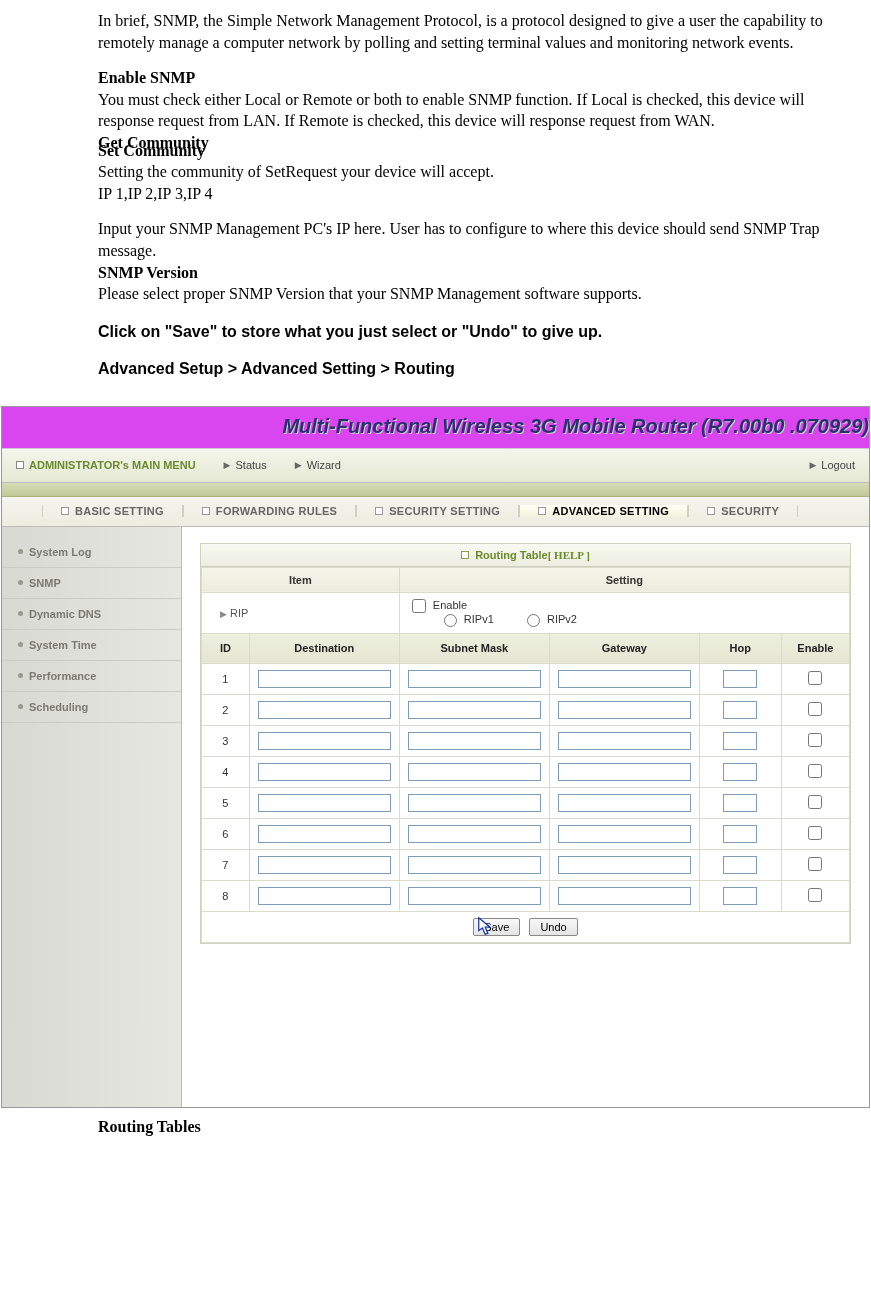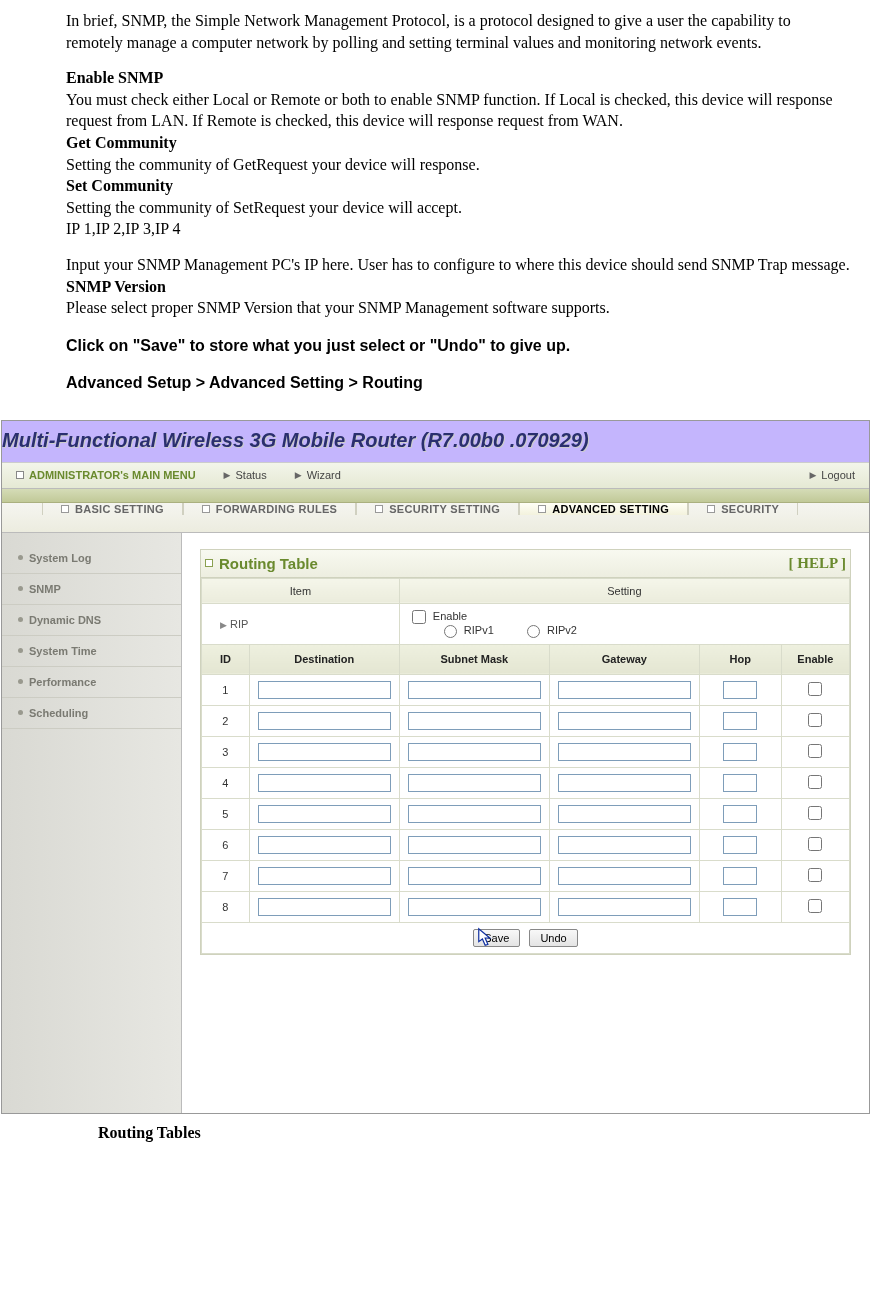--- a/index.html
+++ b/index.html
@@ -1,56 +1,56 @@
 <!DOCTYPE html>
 <html><head>
 <meta charset="utf-8">
 <style>
   * { box-sizing: border-box; margin: 0; padding: 0; }
   body { font-family: "Times New Roman", serif; font-size: 16px; color: #000; background: #fff; width: 871px; }
-  .doc { padding: 10px 20px 10px 66px; }
+  .doc { padding: 10px 20px 10px 98px; }
   .doc p { margin-bottom: 14px; line-height: 1.35; }
   .doc .term { font-weight: bold; margin-bottom: 0; }
   .doc .indent { }
   .doc .sans-bold { font-family: Arial, Helvetica, sans-serif; font-weight: bold; margin-top: 16px; margin-bottom: 16px; }
 
   .router-ui { width: 869px; margin: 0 auto 10px; border: 1px solid #999; font-family: Tahoma, Arial, sans-serif; font-size: 11px; color: #333; }
 
-  .ru-title-bar { background: #c4b5fd; text-align: left; padding: 8px 0 10px; border-bottom: 1px solid #ccc; }
+  .ru-title-bar { background: #d946ef; text-align: right; padding: 8px 0 10px; border-bottom: 1px solid #ccc; }
   .ru-title { font-family: Arial, sans-serif; font-weight: bold; font-style: italic; font-size: 20px; color: #2a2f6e; text-shadow: 1px 1px 0 #ccc; }
 
-  .ru-menu1 { display: flex; background: linear-gradient(#f3f5ea, #e5e9d4); border-bottom: 1px solid #bbb; height: 26px; font-size: 11px; }
+  .ru-menu1 { display: flex; background: linear-gradient(#f3f5ea, #e5e9d4); border-bottom: 1px solid #bbb; height: 34px; font-size: 11px; }
   .ru-menu1 .m-item { padding: 0 14px; display: flex; align-items: center; gap: 5px; color: #444; }
   .ru-menu1 .m-main { color: #6a8a2e; font-weight: bold; }
   .ru-menu1 .sq { width: 8px; height: 8px; border: 1px solid #888; background: #fff; display: inline-block; }
   .ru-menu1 .tri { font-size: 9px; color: #666; }
   .ru-menu1 .push-right { margin-left: auto; }
 
   .ru-strip { height: 14px; background: linear-gradient(#d5dcb7, #c1c998); border-bottom: 1px solid #aab07f; }
 
-  .ru-tabs { display: flex; align-items: flex-start; background: linear-gradient(#f5f5f0, #ececdf); border-bottom: 1px solid #bbb; height: 30px; padding-left: 40px; }
+  .ru-tabs { display: flex; align-items: center; background: linear-gradient(#f5f5f0, #ececdf); border-bottom: 1px solid #bbb; height: 30px; padding-left: 40px; }
   .ru-tab { display: flex; align-items: center; gap: 6px; padding: 0 18px; border-left: 1px solid #d0d0c0; border-right: 1px solid #d0d0c0; color: #666; font-weight: bold; font-size: 11px; letter-spacing: 0.3px; }
   .ru-tab.active { background: linear-gradient(#fffff6, #f3f2dd); color: #000; }
   .ru-tab .sq { width: 8px; height: 8px; border: 1px solid #999; background: #fff; }
 
   .ru-body { display: flex; min-height: 580px; }
   .ru-sidebar { width: 180px; background: linear-gradient(to right, #d9d9d3, #e7e7e2); border-right: 1px solid #bbb; padding-top: 10px; }
   .ru-sidebar .sb-item { padding: 9px 10px 9px 16px; color: #7a7a72; font-weight: bold; font-size: 11px; border-bottom: 1px solid #ccccc3; display: flex; align-items: center; gap: 6px; }
   .ru-sidebar .dot { width: 5px; height: 5px; background: #99998e; border-radius: 50%; }
 
   .ru-main { flex: 1; padding: 16px 18px 20px; background: #fff; }
   .panel { border: 1px solid #cfd2bd; }
-  .panel-head { display: flex; justify-content: space-between; align-items: center; background: linear-gradient(#f8f9f0, #edeee0); border-bottom: 1px solid #cfd2bd; padding: 5px 4px; font-size: 15px; }
+  .panel-head { display: flex; justify-content: center; align-items: center; background: linear-gradient(#f8f9f0, #edeee0); border-bottom: 1px solid #cfd2bd; padding: 5px 4px; font-size: 11px; }
   .panel-head .ph-left { display: flex; align-items: center; gap: 6px; color: #6a8a2e; font-weight: bold; }
   .panel-head .sq { width: 8px; height: 8px; border: 1px solid #8aa050; background: #fff; }
   .panel-head .help { color: #6a8a2e; font-weight: bold; font-family: Liberation Serif, serif; }
 
   table.rt { width: 100%; border-collapse: collapse; font-size: 11px; }
   table.rt th, table.rt td { border: 1px solid #d9dccb; padding: 6px 8px; text-align: center; vertical-align: middle; }
-  table.rt thead.h1 th { background: linear-gradient(#f5f6ea, #ebecdc); font-weight: normal; color: #333; margin-top: 30px; }
+  table.rt thead.h1 th { background: linear-gradient(#f5f6ea, #ebecdc); font-weight: bold; color: #333; margin-top: 30px; }
   table.rt thead.h2 th { background: linear-gradient(#eef0df, #e4e6d2); font-weight: bold; color: #222; height: 30px; }
   table.rt td input[type="text"] { width: 100%; border: 1px solid #7e9db9; height: 18px; font-size: 11px; padding: 0 2px; }
   table.rt td.hop input[type="text"] { width: 34px; }
   table.rt td input[type="checkbox"] { width: 14px; height: 14px; }
   .rip-cell { text-align: left !important; padding-left: 18px !important; color: #555; }
   .setting-cell { text-align: left !important; padding: 6px 12px !important; }
   .setting-cell label { margin-right: 30px; color: #333; }
   .setting-cell input[type="checkbox"], .setting-cell input[type="radio"] { vertical-align: middle; margin-right: 4px; }
   .setting-cell .radios { padding-left: 32px; }
 
@@ -63,21 +63,20 @@
 </head>
 <body>
 
 <div class="doc">
   <p>In brief, SNMP, the Simple Network Management Protocol, is a protocol designed to give a user the capability to remotely manage a computer network by polling and setting terminal values and monitoring network events.</p>
 
   <p class="term">Enable SNMP</p>
   <p class="indent">You must check either Local or Remote or both to enable SNMP function. If Local is checked, this device will response request from LAN. If Remote is checked, this device will response request from WAN.</p>
 
   <p class="term" style="margin-top:-14px">Get Community</p>
-  <p class="indent">Setting the community of GetRequest your device will response.</p>
 
   <p class="term" style="margin-top:-14px">Set Community</p>
   <p class="indent" style="margin-bottom:0">Setting the community of SetRequest your device will accept.</p>
   <p class="indent">IP 1,IP 2,IP 3,IP 4</p>
   <p class="indent">Input your SNMP Management PC's IP here. User has to configure to where this device should send SNMP Trap message.</p>
 
   <p class="term" style="margin-top:-14px">SNMP Version</p>
   <p>Please select proper SNMP Version that your SNMP Management software supports.</p>
 
   <p class="sans-bold">Click on "Save" to store what you just select or "Undo" to give up.</p>

